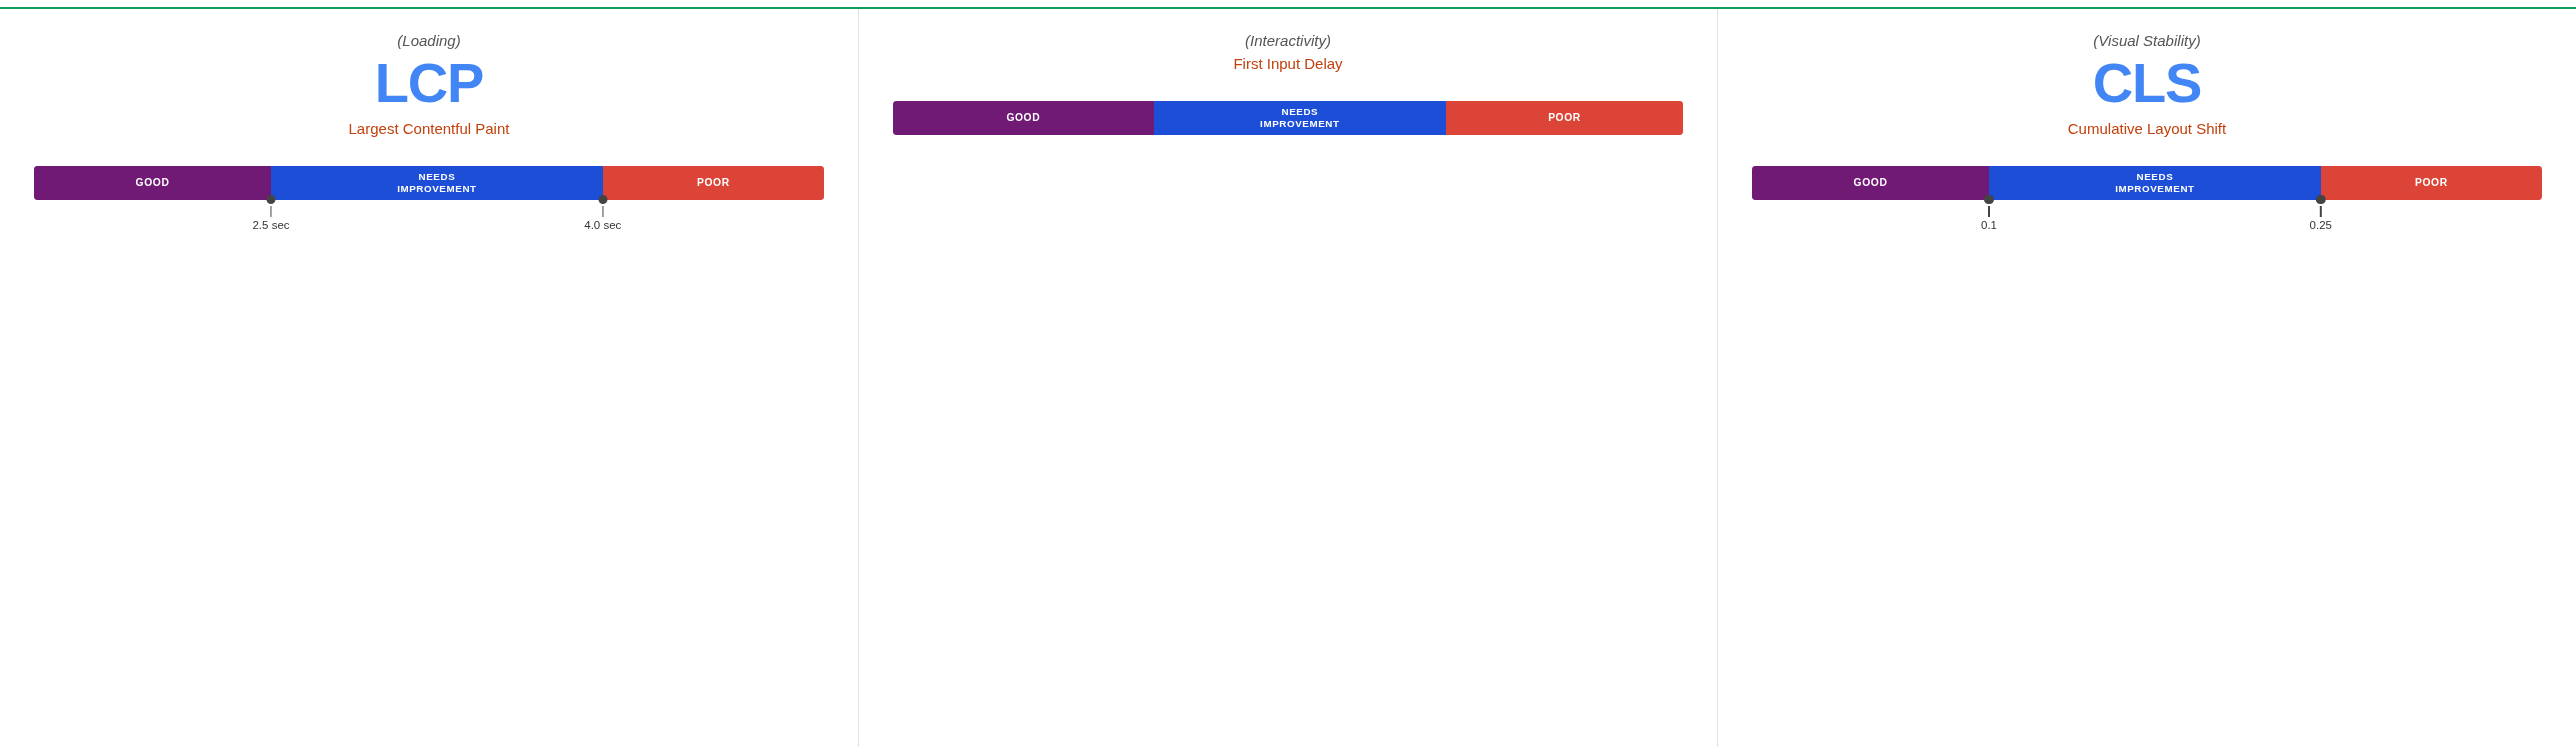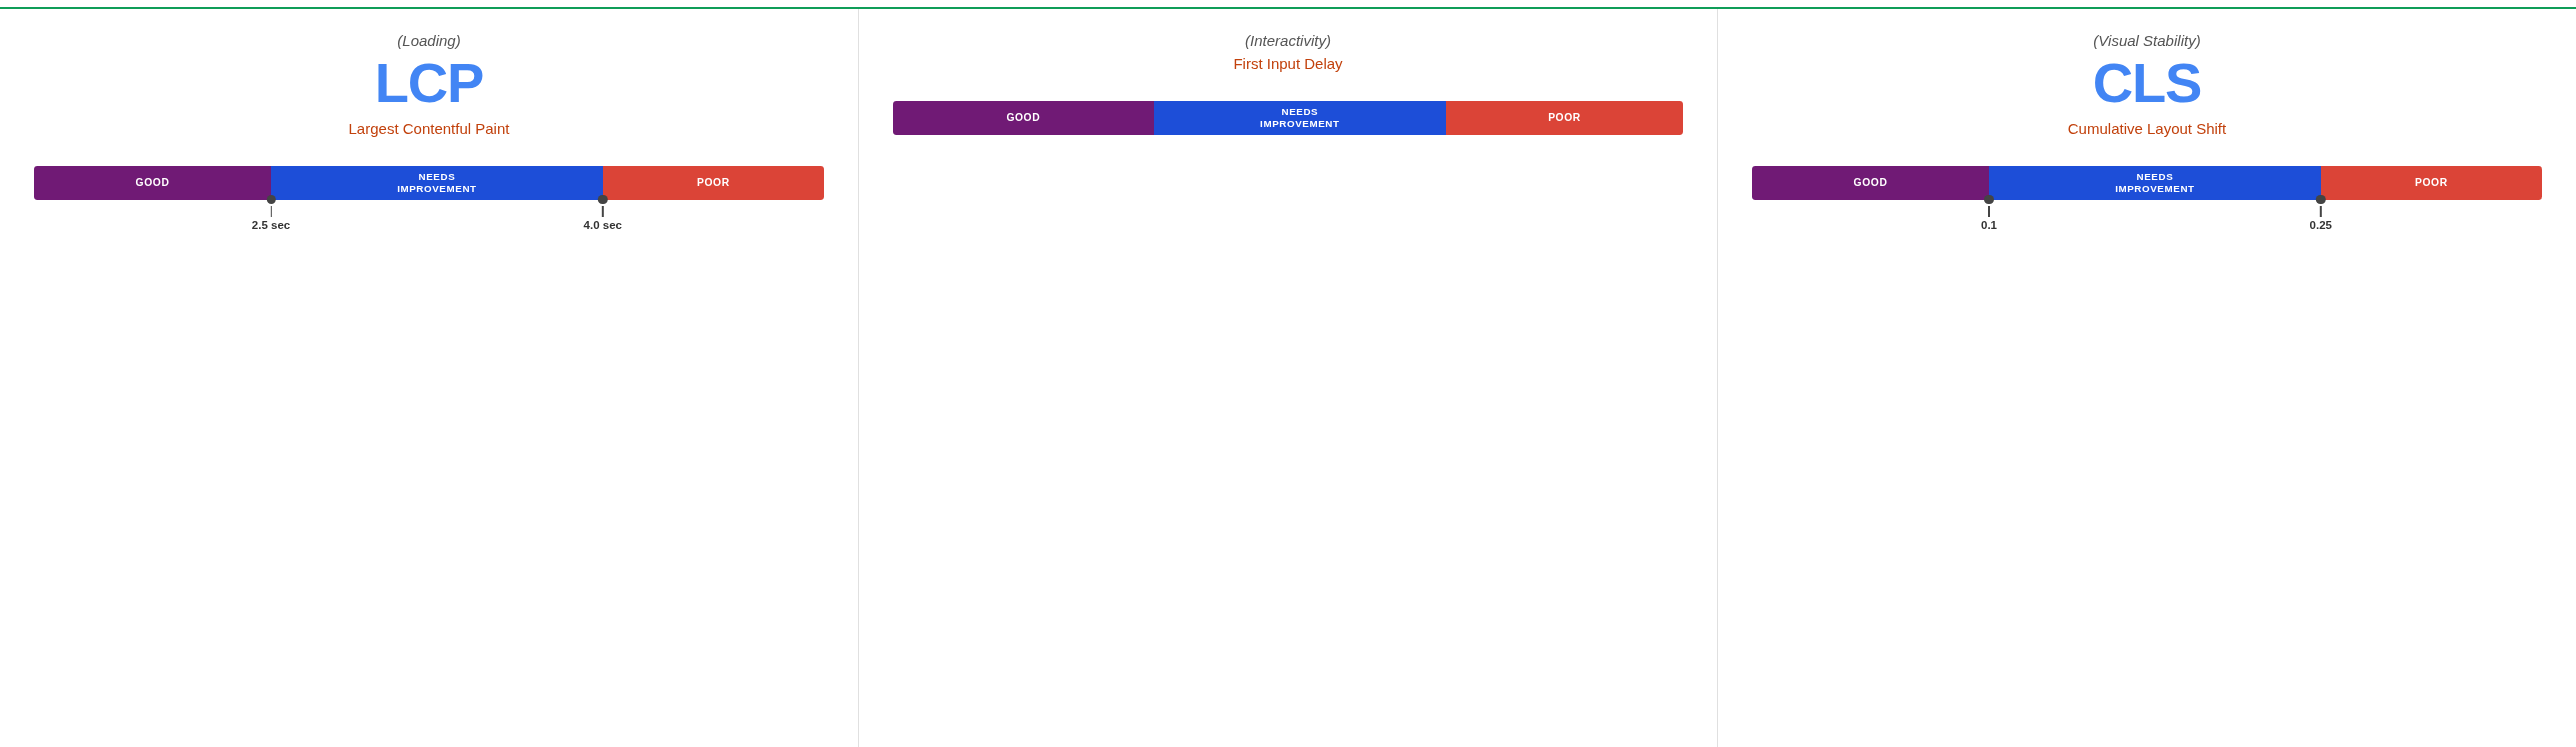--- a/index.html
+++ b/index.html
@@ -138,21 +138,21 @@
 
     .marker-line {
       width: 1.1px;
       height: 11.5px;
       background: #444;
     }
 
     .marker-label {
       font-size: 11.5px;
       color: #333;
-      font-weight: 700;
+      font-weight: 400;
       margin-top: 2.3px;
       white-space: nowrap;
     }
   </style>
 </head>
 <body>
 
 <div class="container">
 <div class="panel">
       <div class="subtitle">(Loading)</div>

